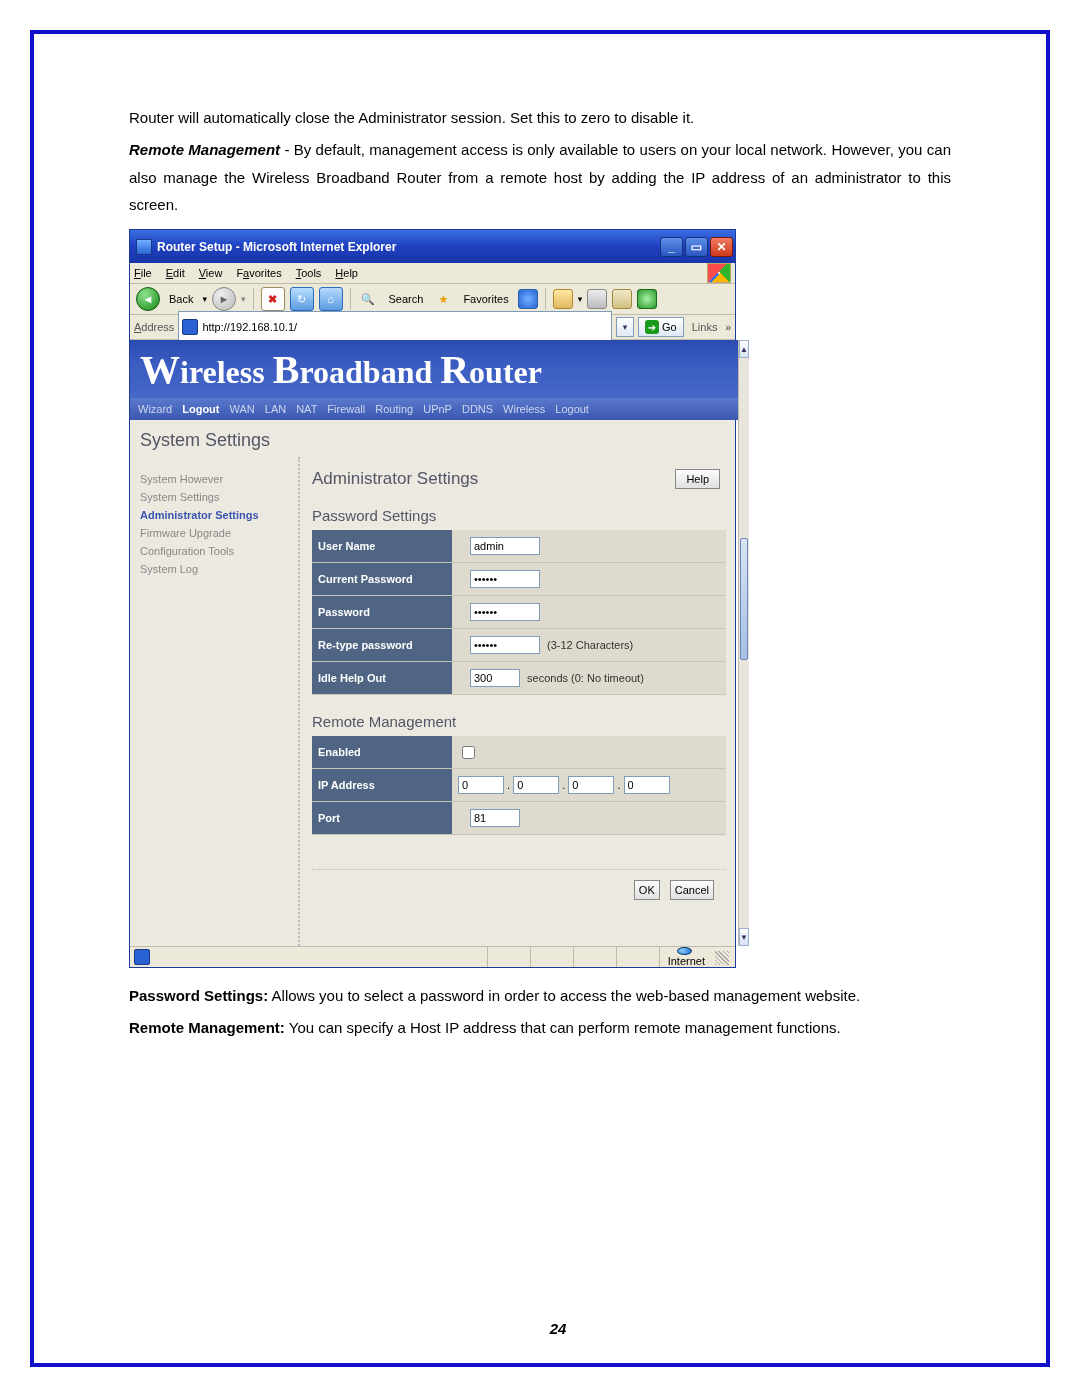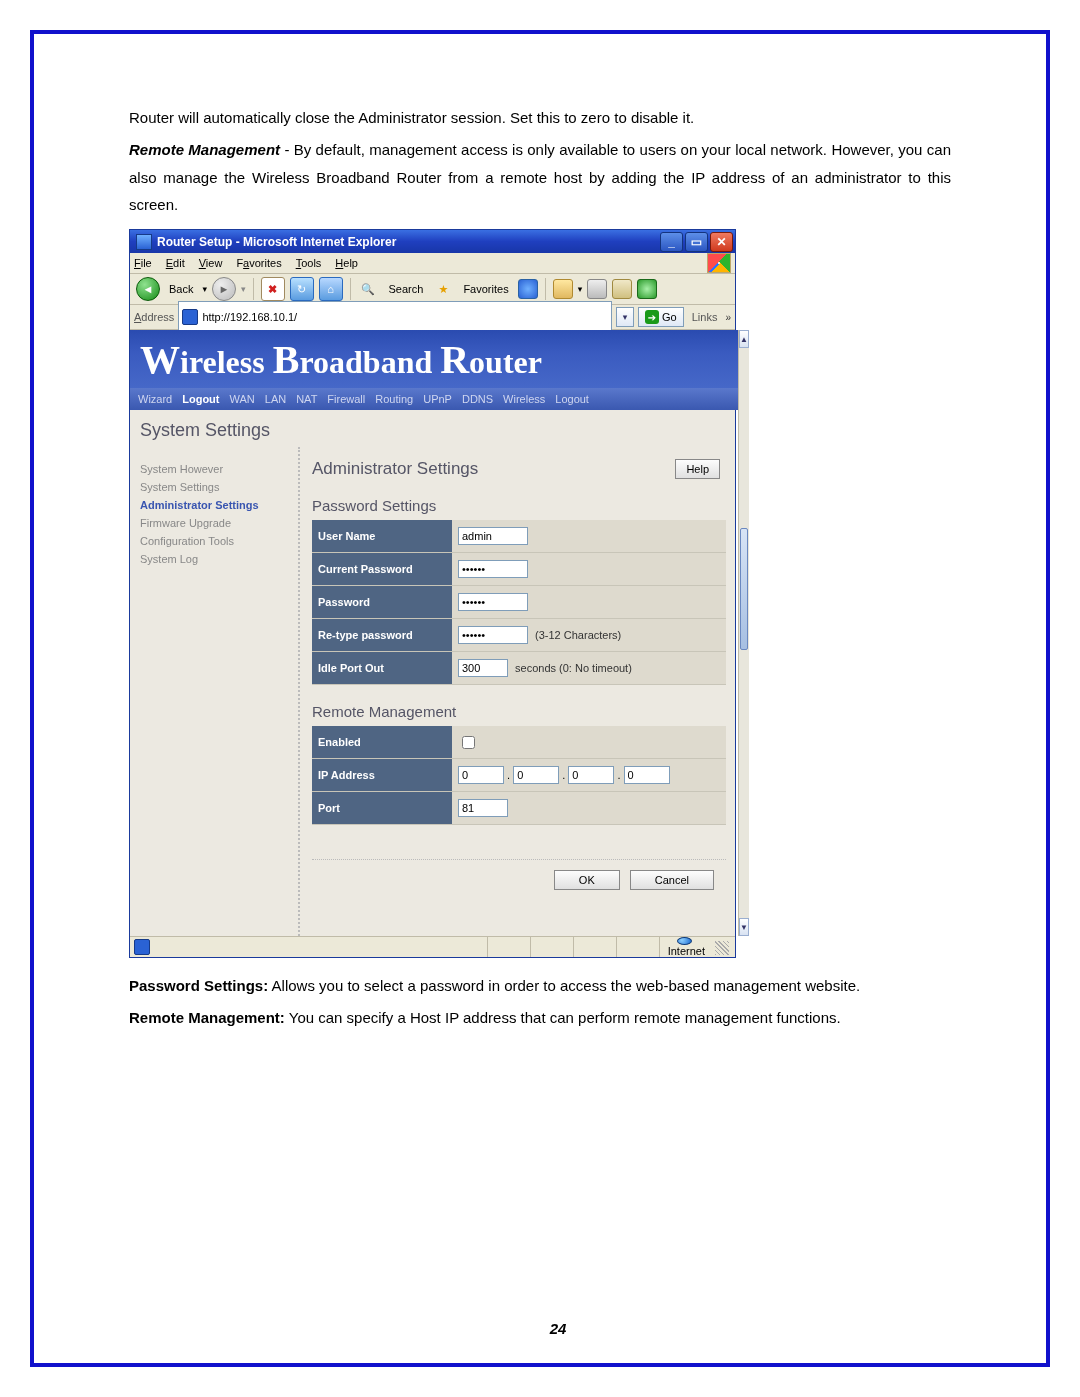--- a/index.html
+++ b/index.html
@@ -46,21 +46,21 @@
     margin: 10px 0 14px 0;
     border: 1px solid #1a3a9c;
     background: #ece9d8;
     font-family: Tahoma, Arial, sans-serif;
     font-size: 11px;
     color: #000;
   }
   .titlebar {
     display: flex;
     align-items: center;
-    height: 23px;
+    height: 33px;
     background: linear-gradient(#3a6fe2,#1f3fbf 50%,#1836a8);
     color: #fff;
     padding: 0 2px 0 6px;
   }
   .titlebar .icon {
     width: 14px; height: 14px;
     background: linear-gradient(#6fb0ff,#2a62d4);
     border: 1px solid #163a88;
     margin-right: 5px;
   }
@@ -219,34 +219,34 @@
     height: 24px;
   }
   table.form td.label {
     background:#4f6583;
     color:#fff;
     font-weight:bold;
     width: 128px;
   }
   table.form td.val { background:#dedace; }
   .ip-input { width:38px; height:16px; border:1px solid #7f9db9; background:#fff; text-align:left; padding:0 3px; font-size:11px;}
-  .txt { width:62px; height:16px; border:1px solid #7f9db9; background:#fff; padding:0 3px; font-size:11px;}
+  .txt { width:62px; height:16px; border:1px solid #7f9db9; background:#fff; padding:0 3px; font-size:11px;margin-left:12px;}
   .txt-short { width:42px; }
   input[type=checkbox]{ width:13px;height:13px;}
   .hint { color:#333; font-size:11px; margin-left:4px;}
 
   .action-row {
     display:flex; justify-content:flex-end; gap:10px;
     padding: 10px 12px 0 0;
     border-top: 1px dotted #bbb;
     margin-top: 34px;
   }
   .btn {
     background:linear-gradient(#fdfdfd,#e0e0e0);
-    border:1px solid #888; height:20px; padding:0 24px; font-size:11px;
+    border:1px solid #888; height:20px; padding:0 4px; font-size:11px;
   }
 
   .statusbar {
     display:flex; align-items:center;
     height: 20px;
     border-top:1px solid #c0bba8;
     background:#ece9d8;
     font-size:11px;
     padding: 0 4px;
   }
@@ -382,21 +382,21 @@
                   <td class="val"><input class="txt" value="••••••" style=""></td>
                 </tr>
                 <tr>
                   <td class="label">Re-type password</td>
                   <td class="val">
                     <input class="txt" value="••••••" style="">
                     <span class="hint">(3-12 Characters)</span>
                   </td>
                 </tr>
                 <tr>
-                  <td class="label">Idle Port Out</td>
+                  <td class="label">Idle Help Out</td>
                   <td class="val">
                     <input class="txt txt-short" value="300" style="">
                     <span class="hint">seconds (0: No timeout)</span>
                   </td>
                 </tr>
               </tbody>
                 </table>
 
               <div class="sub-title">Remote Management</div>
               <table class="form">

